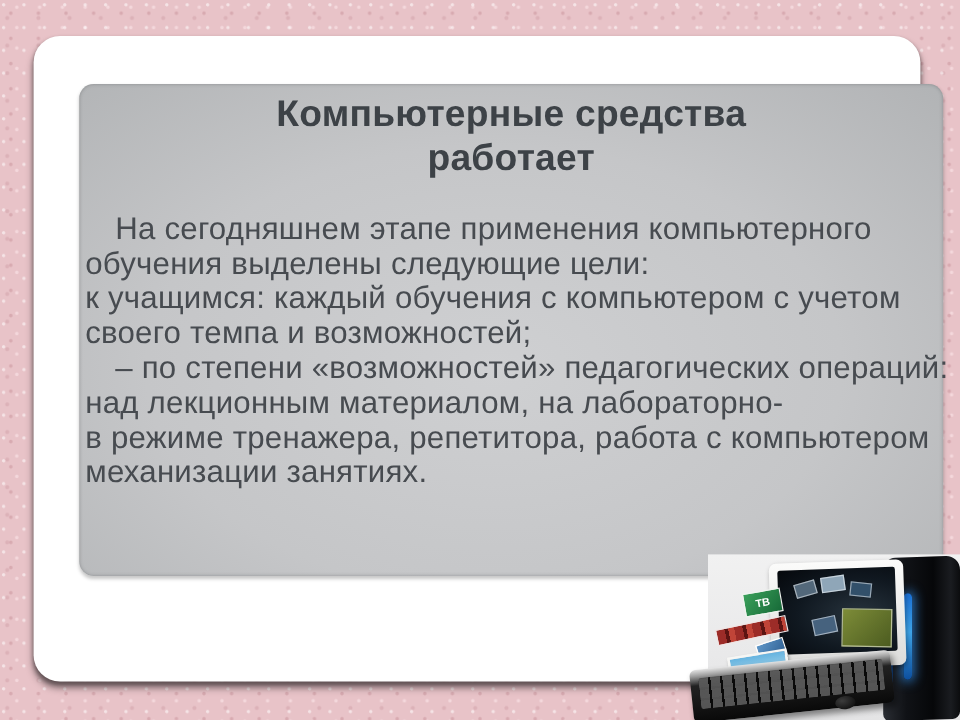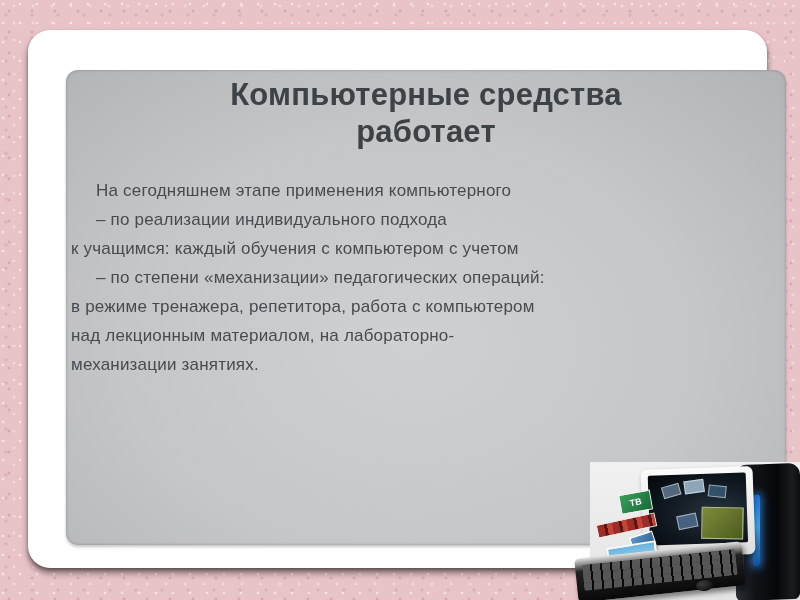--- a/index.html
+++ b/index.html
@@ -13,32 +13,32 @@
       radial-gradient(circle at 14px 6px, rgba(255,236,239,0.5) 1px, transparent 1.8px),
       radial-gradient(circle at 6px 15px, rgba(203,152,160,0.4) 1.2px, transparent 2.1px);
     background-size:17px 19px,23px 21px,19px 17px,26px 23px;
   }
   .card{
     position:absolute;left:28px;top:30px;width:739px;height:538px;
     background:#ffffff;border-radius:22px;
     box-shadow:0 5px 6px rgba(40,34,36,0.55),0 2px 3px rgba(70,55,58,0.4);
   }
   .panel{
-    position:absolute;left:38px;top:40px;width:720px;height:475px;border-radius:12px;
+    position:absolute;left:38px;top:40px;width:720px;height:410px;border-radius:12px;
     background:radial-gradient(ellipse 115% 130% at 48% 58%, #cfd0d2 0%, #c5c6c8 35%, #b0b2b4 65%, #949698 88%, #8a8c8e 100%);
     box-shadow:inset 0 0 3px rgba(80,82,84,0.45), 0 2px 3px rgba(0,0,0,0.22);
   }
   .title{
     position:absolute;left:0;top:6px;width:100%;text-align:center;
     font-size:31px;font-weight:bold;line-height:37px;color:#3d4247;
     letter-spacing:0.2px;
   }
   .body-text{
     position:absolute;left:5px;top:106px;width:712px;
-    font-size:17px;line-height:29px;color:#474b50;letter-spacing:0.2px;
+    font-size:26px;line-height:29px;color:#474b50;letter-spacing:0.2px;
   }
   .line{white-space:nowrap;}
   .line.indent{padding-left:25px;}
 
   
   .photo{
     position:absolute;left:590px;top:462px;width:210px;height:138px;
     background:linear-gradient(180deg,#f1f1f1 0%,#e9e9ea 60%,#e4e4e5 100%);
   }
   .tower{
@@ -124,25 +124,26 @@
   <div class="card">
     <div class="panel">
 
       <div class="title">
         <div>Компьютерные средства</div>
         <div>работает</div>
       </div>
 
       <div class="body-text">
         <div class="line indent">На сегодняшнем этапе применения компьютерного</div>
-        <div class="line indent">– по реализации индивидуального подхода</div>
+        <div class="line">обучения выделены следующие цели:</div>
         <div class="line">к учащимся: каждый обучения с компьютером с учетом</div>
-        <div class="line indent">– по степени «механизации» педагогических операций:</div>
+        <div class="line">своего темпа и возможностей;</div>
+        <div class="line indent">– по степени «возможностей» педагогических операций:</div>
+        <div class="line">над лекционным материалом, на лабораторно-</div>
         <div class="line">в режиме тренажера, репетитора, работа с компьютером</div>
-        <div class="line">над лекционным материалом, на лабораторно-</div>
         <div class="line">механизации занятиях.</div>
       </div>
 
     </div>
   </div>
 
   <div class="photo">
     <div class="tower">
       <div class="tower-light"></div>
     </div>

